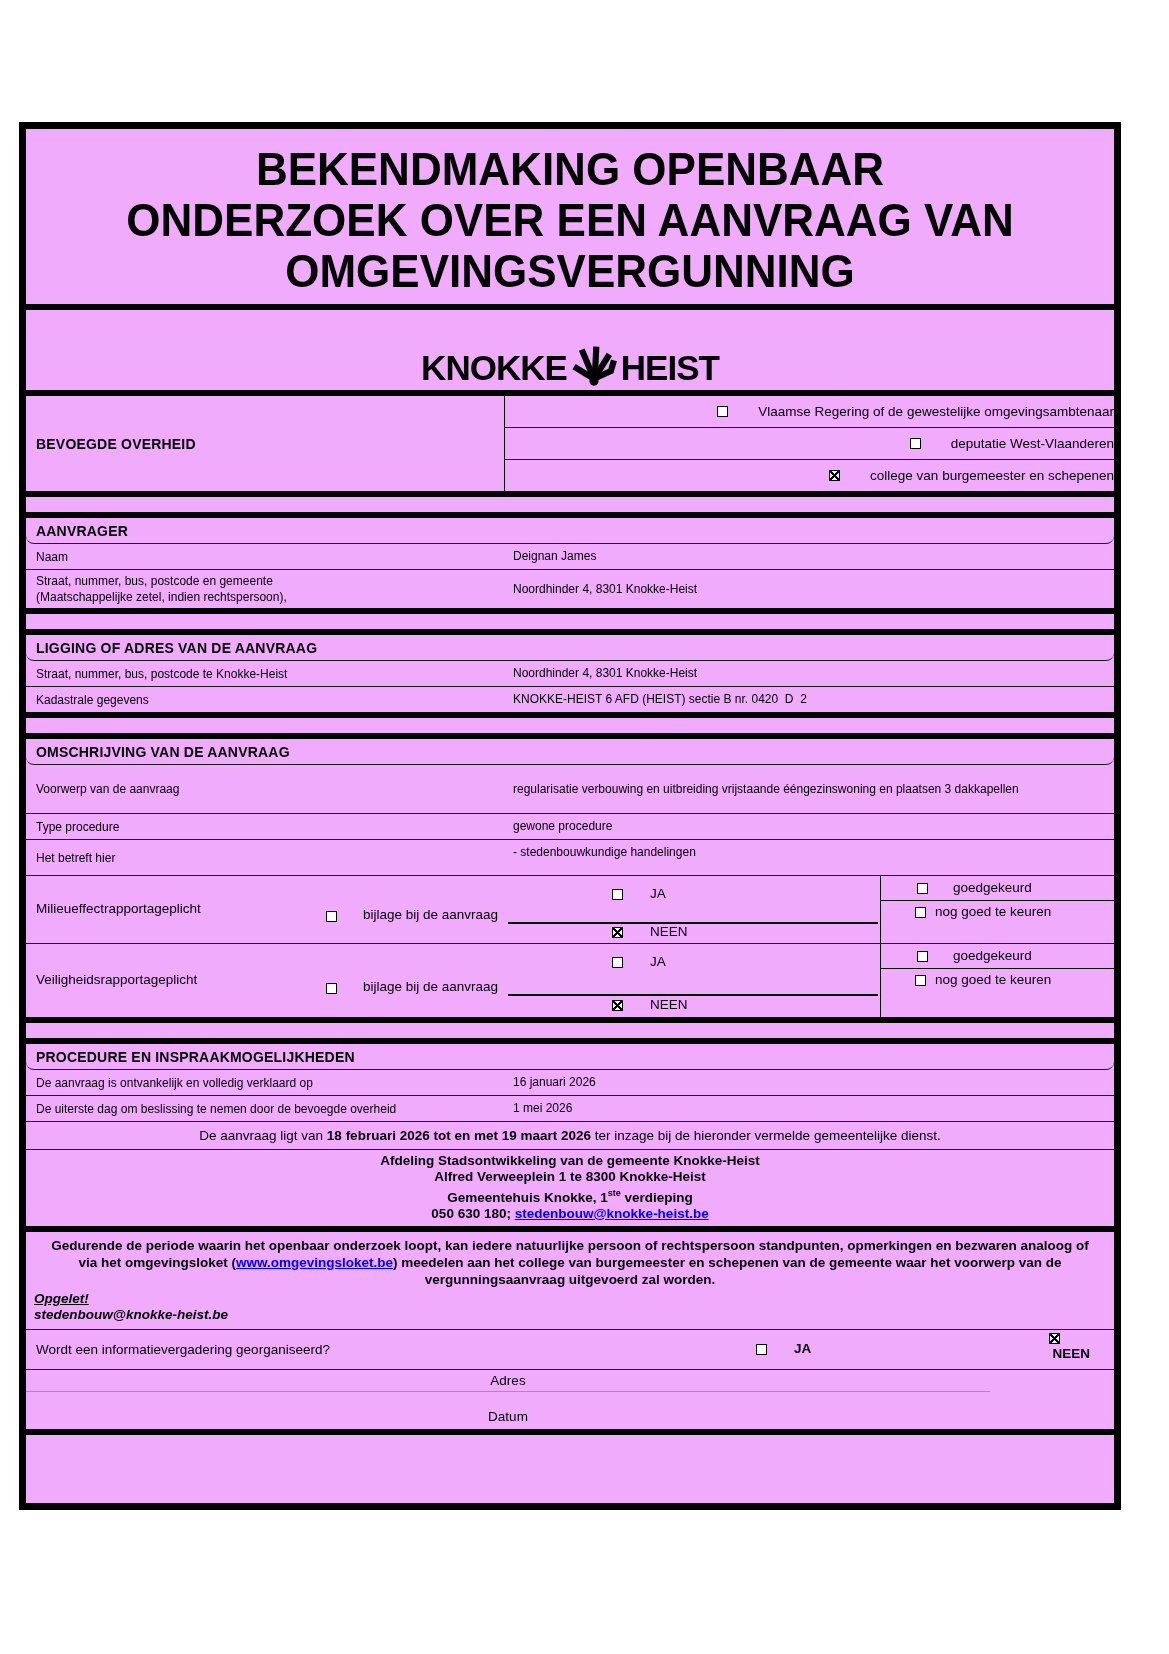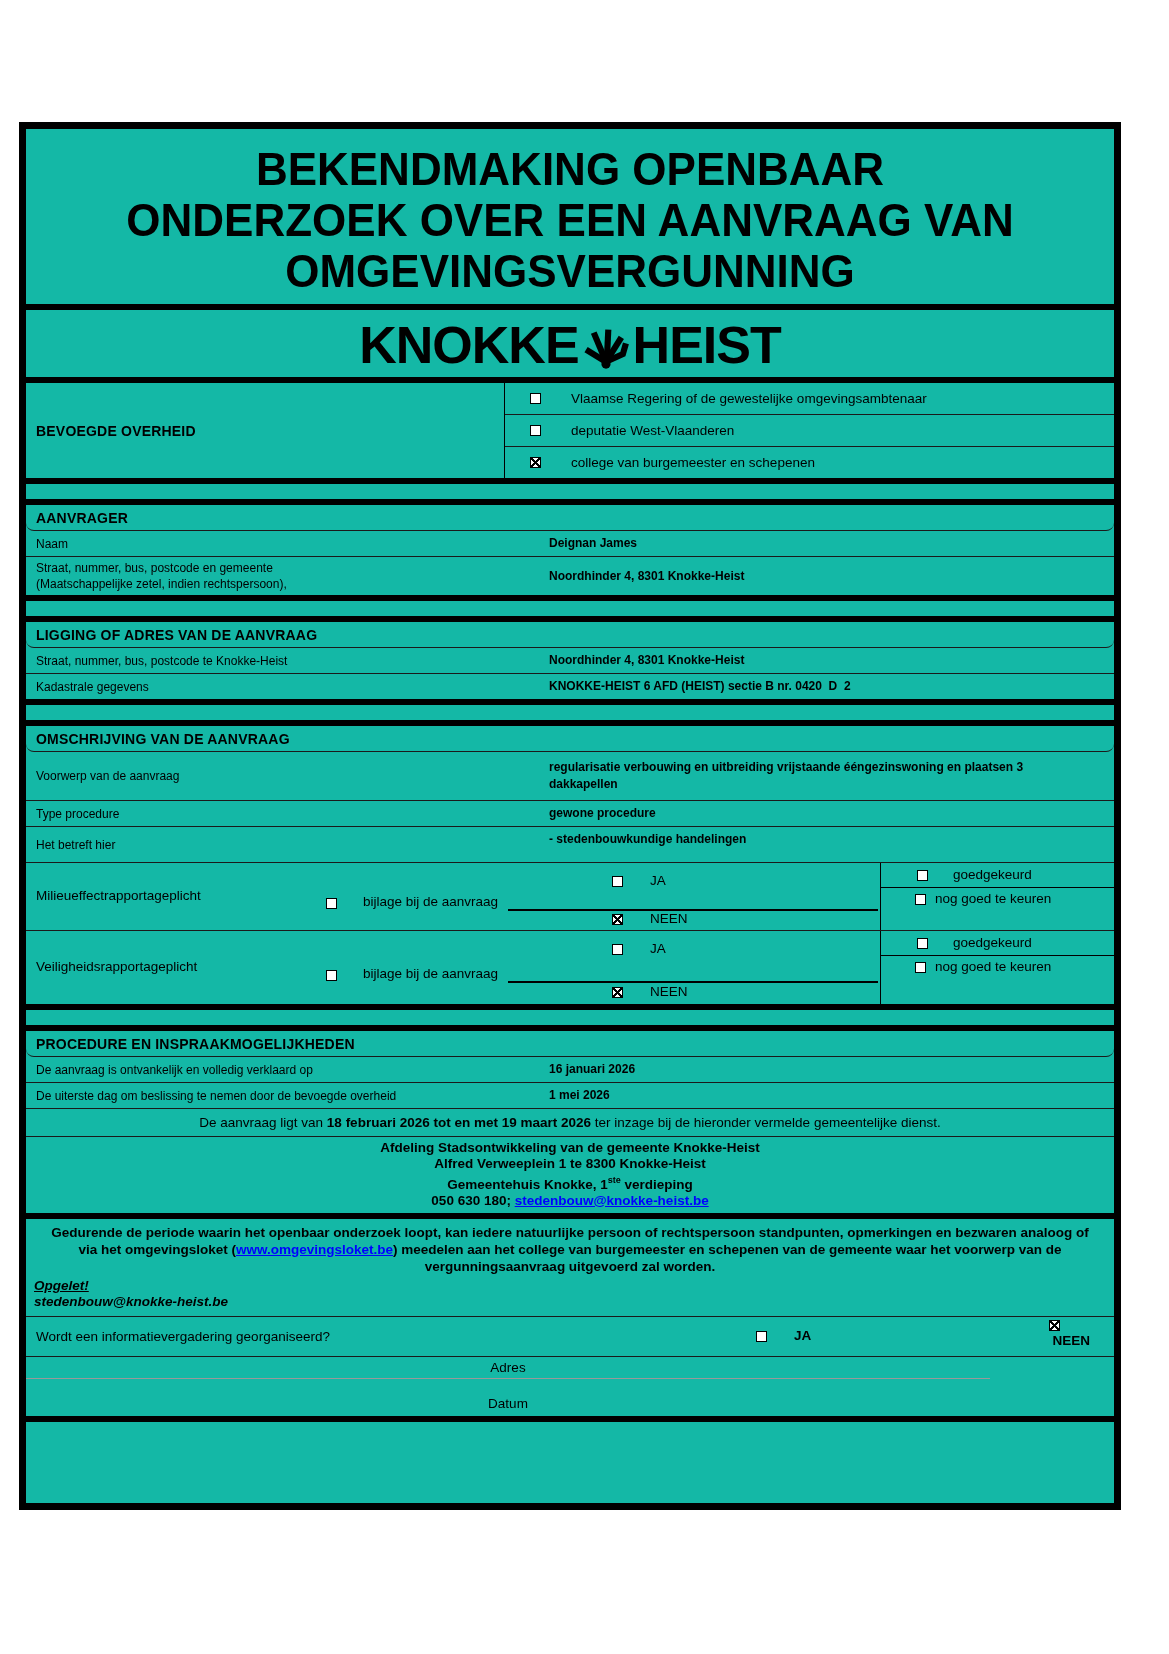--- a/index.html
+++ b/index.html
@@ -1,40 +1,40 @@
 <!DOCTYPE html>
 <html><head>
 <meta charset="utf-8">
 <style>
   html,body{margin:0;padding:0;background:#fff;}
   body{width:1169px;height:1654px;position:relative;font-family:"Liberation Sans",sans-serif;color:#000;}
-  .doc{position:absolute;left:19px;top:122px;width:1102px;height:1388px;border:7px solid #000;box-sizing:border-box;display:flex;flex-direction:column;overflow:hidden;background:#14b8a6;}
+  .doc{position:absolute;left:19px;top:122px;width:1102px;height:1388px;border:7px solid #000;box-sizing:border-box;display:flex;flex-direction:column;overflow:hidden;background:#f0abfc;}
   
   .titlebox{border-bottom:6px solid #000;text-align:center;padding:14px 0 8px;}
   .titlebox .tl{font-size:44px;font-weight:bold;line-height:51px;letter-spacing:0;transform:scaleY(1.06);}
-  .logobox{border-bottom:6px solid #000;text-align:center;padding:5px 0 2px;font-size:52px;font-weight:bold;letter-spacing:-1px;}
+  .logobox{border-bottom:6px solid #000;text-align:center;padding:5px 0 2px;font-size:35px;font-weight:bold;letter-spacing:-1px;margin-top:28px;}
   .logobox svg{vertical-align:-7px;margin:0 4px;}
   
   .gap{height:15px;border-top:6px solid #000;border-bottom:6px solid #000;position:relative;}
   
   .bevoegde{display:flex;}
   .bevoegde .blabel{width:479px;box-sizing:border-box;border-right:1px solid #000;display:flex;align-items:center;padding-left:10px;font-weight:bold;font-size:14px;letter-spacing:.2px;}
   .bevoegde .opts{flex:1;display:flex;flex-direction:column;}
-  .opt{display:flex;align-items:center;height:31px;border-bottom:1px solid #1a1a1a;font-size:13.5px;}
+  .opt{display:flex;align-items:center;height:31px;border-bottom:1px solid #1a1a1a;font-size:13.5px;justify-content:flex-end;}
   .opt:last-child{border-bottom:none;}
   .opt .cb{margin-left:25px;margin-right:30px;}
   
   .cb{display:inline-block;width:11px;height:11px;border:1.5px solid #000;box-sizing:border-box;background:#fff;flex:none;}
   .cb.checked{background-image:linear-gradient(45deg,transparent 42%,#000 42%,#000 58%,transparent 58%),linear-gradient(-45deg,transparent 42%,#000 42%,#000 58%,transparent 58%);}
   
   .hdr{font-weight:bold;font-size:14px;letter-spacing:.2px;padding:5px 0 4px 10px;border-bottom:1px solid #1a1a1a;border-radius:8px;}
   .row{display:flex;border-bottom:1px solid #1a1a1a;font-size:12px;min-height:25px;align-items:center;}
   .row:last-child,.row.nb{border-bottom:none;}
   .row .l{width:487px;box-sizing:border-box;padding:3px 14px 3px 10px;line-height:16px;}
-  .row .v{flex:1;font-weight:bold;padding:3px 30px 3px 0;white-space:pre-wrap;line-height:17px;max-width:545px;margin-left:36px;}
+  .row .v{flex:1;font-weight:normal;padding:3px 30px 3px 0;white-space:pre-wrap;line-height:17px;max-width:545px;}
   .row.vtop{align-items:flex-start;}
   .row.vtop .l{align-self:center;}
   
   .rap{position:relative;height:67px;border-bottom:1px solid #1a1a1a;font-size:13.5px;}
   .rap.tall{height:73px;border-bottom:none;}
   .rap span{position:absolute;white-space:nowrap;}
   .rlabel{left:10px;top:38%;}
   .p-bijcb{left:300px;top:35px;}
   .p-bijlbl{left:337px;top:31px;}
   .p-line{left:482px;top:46px;width:370px;border-top:2px solid #000;height:0;}

